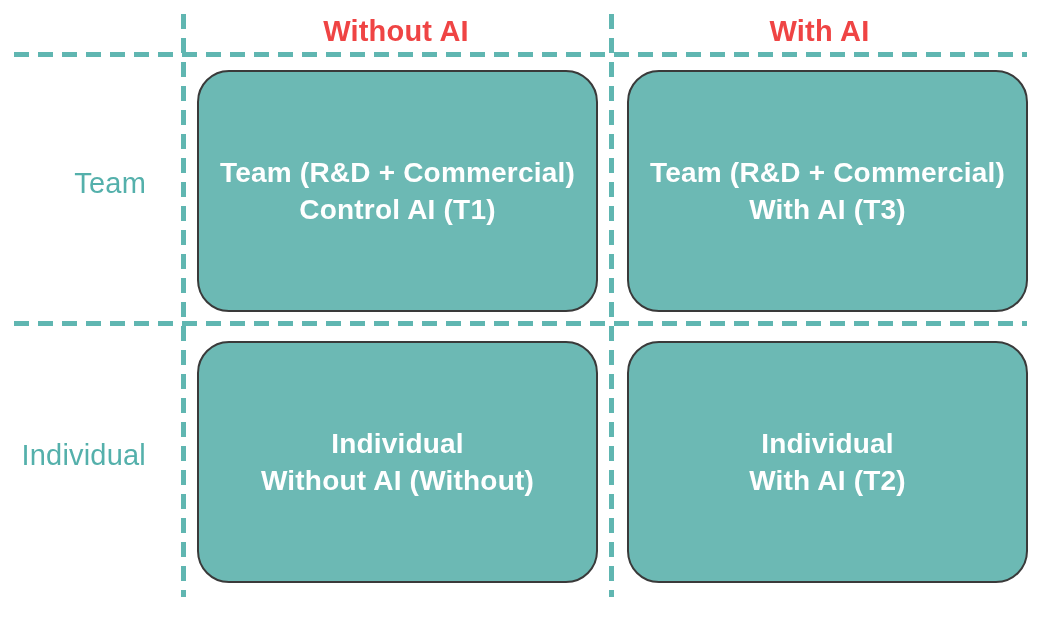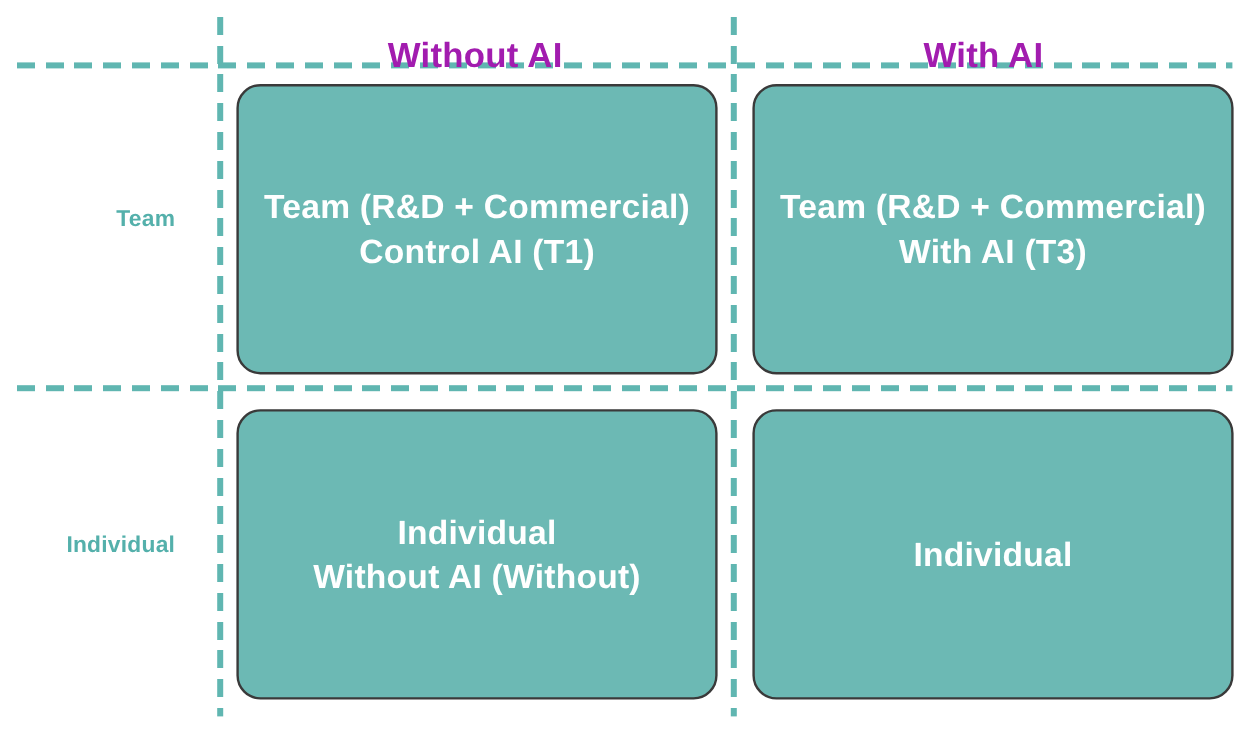--- a/index.html
+++ b/index.html
@@ -36,59 +36,59 @@
     background: repeating-linear-gradient(to bottom,
       #60B6B1 0px, #60B6B1 15px,
       transparent 15px, transparent 24px);
   }
   .vline.v1 { left: 181px; }
   .vline.v2 { left: 609px; }
 
   
   .col-header {
     position: absolute;
-    top: 28px;
+    top: 12px;
     height: 38px;
     display: flex;
     align-items: center;
     justify-content: center;
     font-size: 29px;
     font-weight: 700;
-    color: #a21caf;
+    color: #ef4444;
     letter-spacing: 0.2px;
     white-space: nowrap;
   }
   .col-header.ch1 { left: 181px; width: 430px; }
   .col-header.ch2 { left: 611px; width: 417px; }
 
   
   .row-label {
     position: absolute;
     left: 0;
     width: 146px;
     display: flex;
     align-items: center;
     justify-content: flex-end;
-    font-size: 19px;
-    font-weight: 700;
+    font-size: 29px;
+    font-weight: 400;
     color: #54B0AB;
     letter-spacing: 0.2px;
     white-space: nowrap;
   }
   .row-label.rl1 { top: 55px; height: 256px; }
   .row-label.rl2 { top: 324px; height: 262px; }
 
   
   .cell {
     position: absolute;
     width: 401px;
     height: 242px;
     background: #6CB9B4;
     border: 2px solid #3A3A3A;
-    border-radius: 20px;
+    border-radius: 32px;
     box-sizing: border-box;
     display: flex;
     flex-direction: column;
     align-items: center;
     justify-content: center;
     text-align: center;
     color: #ffffff;
     font-size: 28px;
     font-weight: 700;
     line-height: 37px;
@@ -126,15 +126,16 @@
     <div class="cell-line">With AI (T3)</div>
   </div>
 
   <div class="cell c-bl">
     <div class="cell-line">Individual</div>
     <div class="cell-line">Without AI (Without)</div>
   </div>
 
   <div class="cell c-br">
     <div class="cell-line">Individual</div>
+    <div class="cell-line">With AI (T2)</div>
   </div>
 
 </div>
 
 </body></html>

